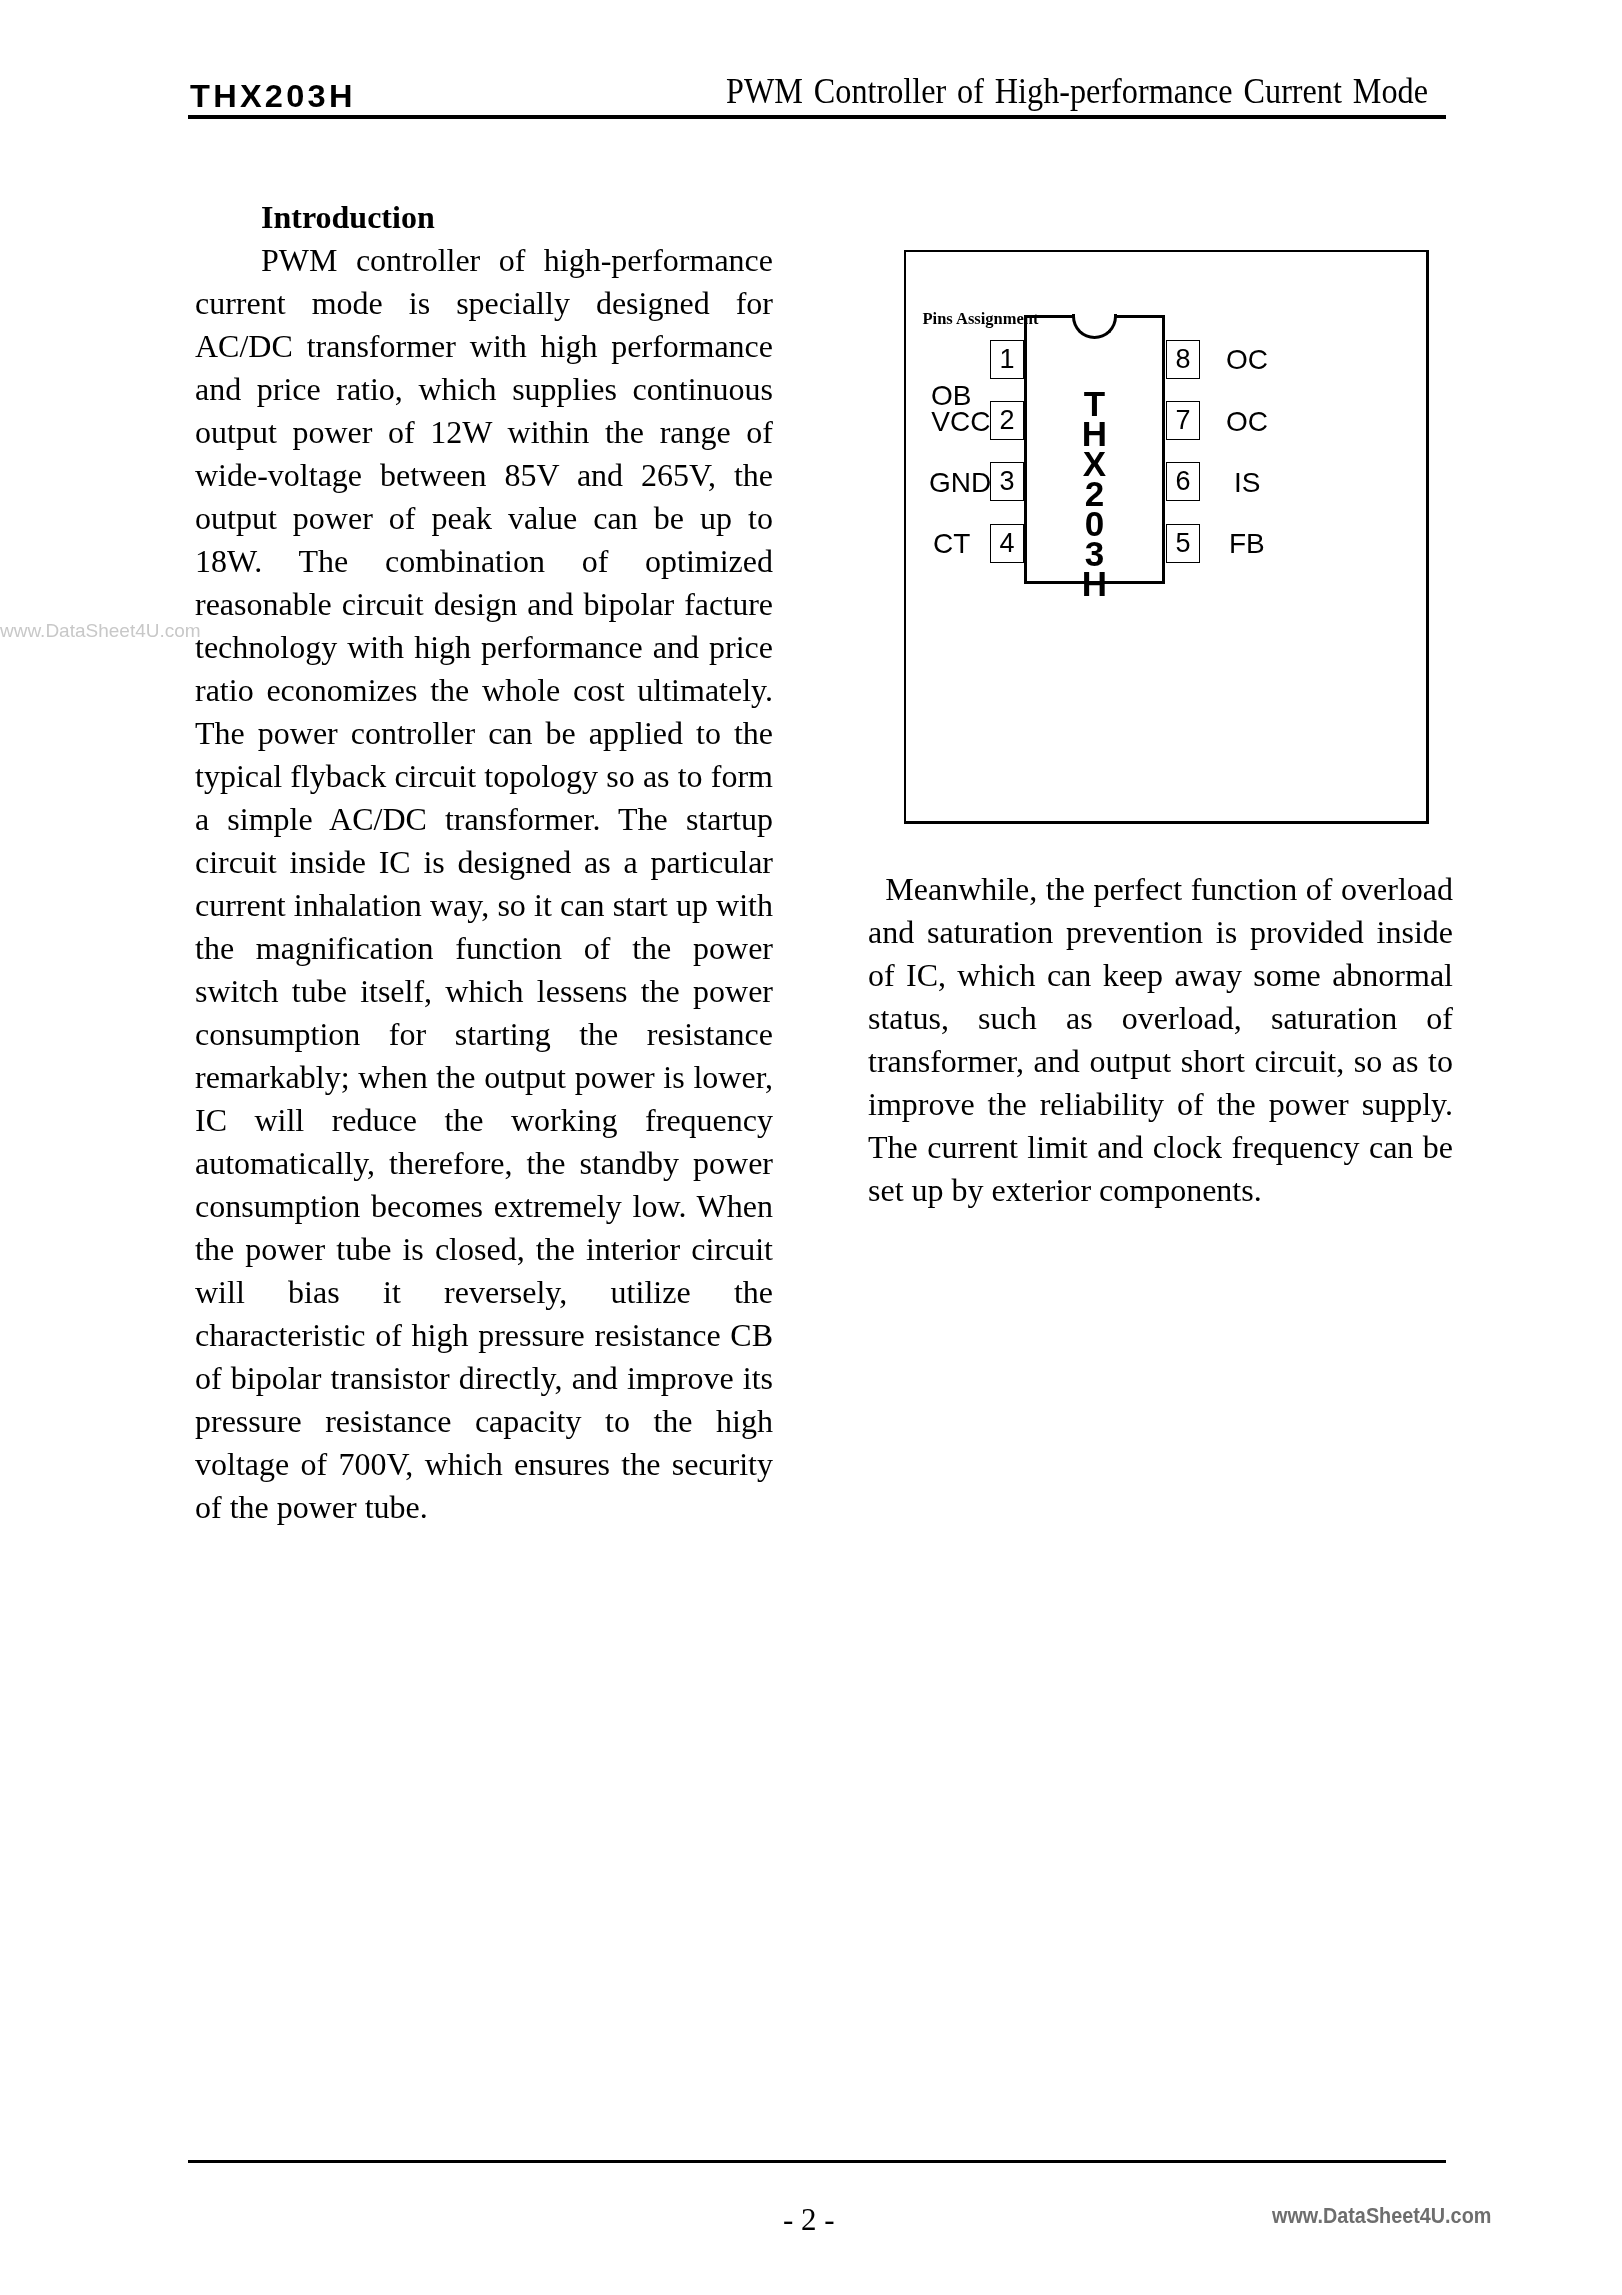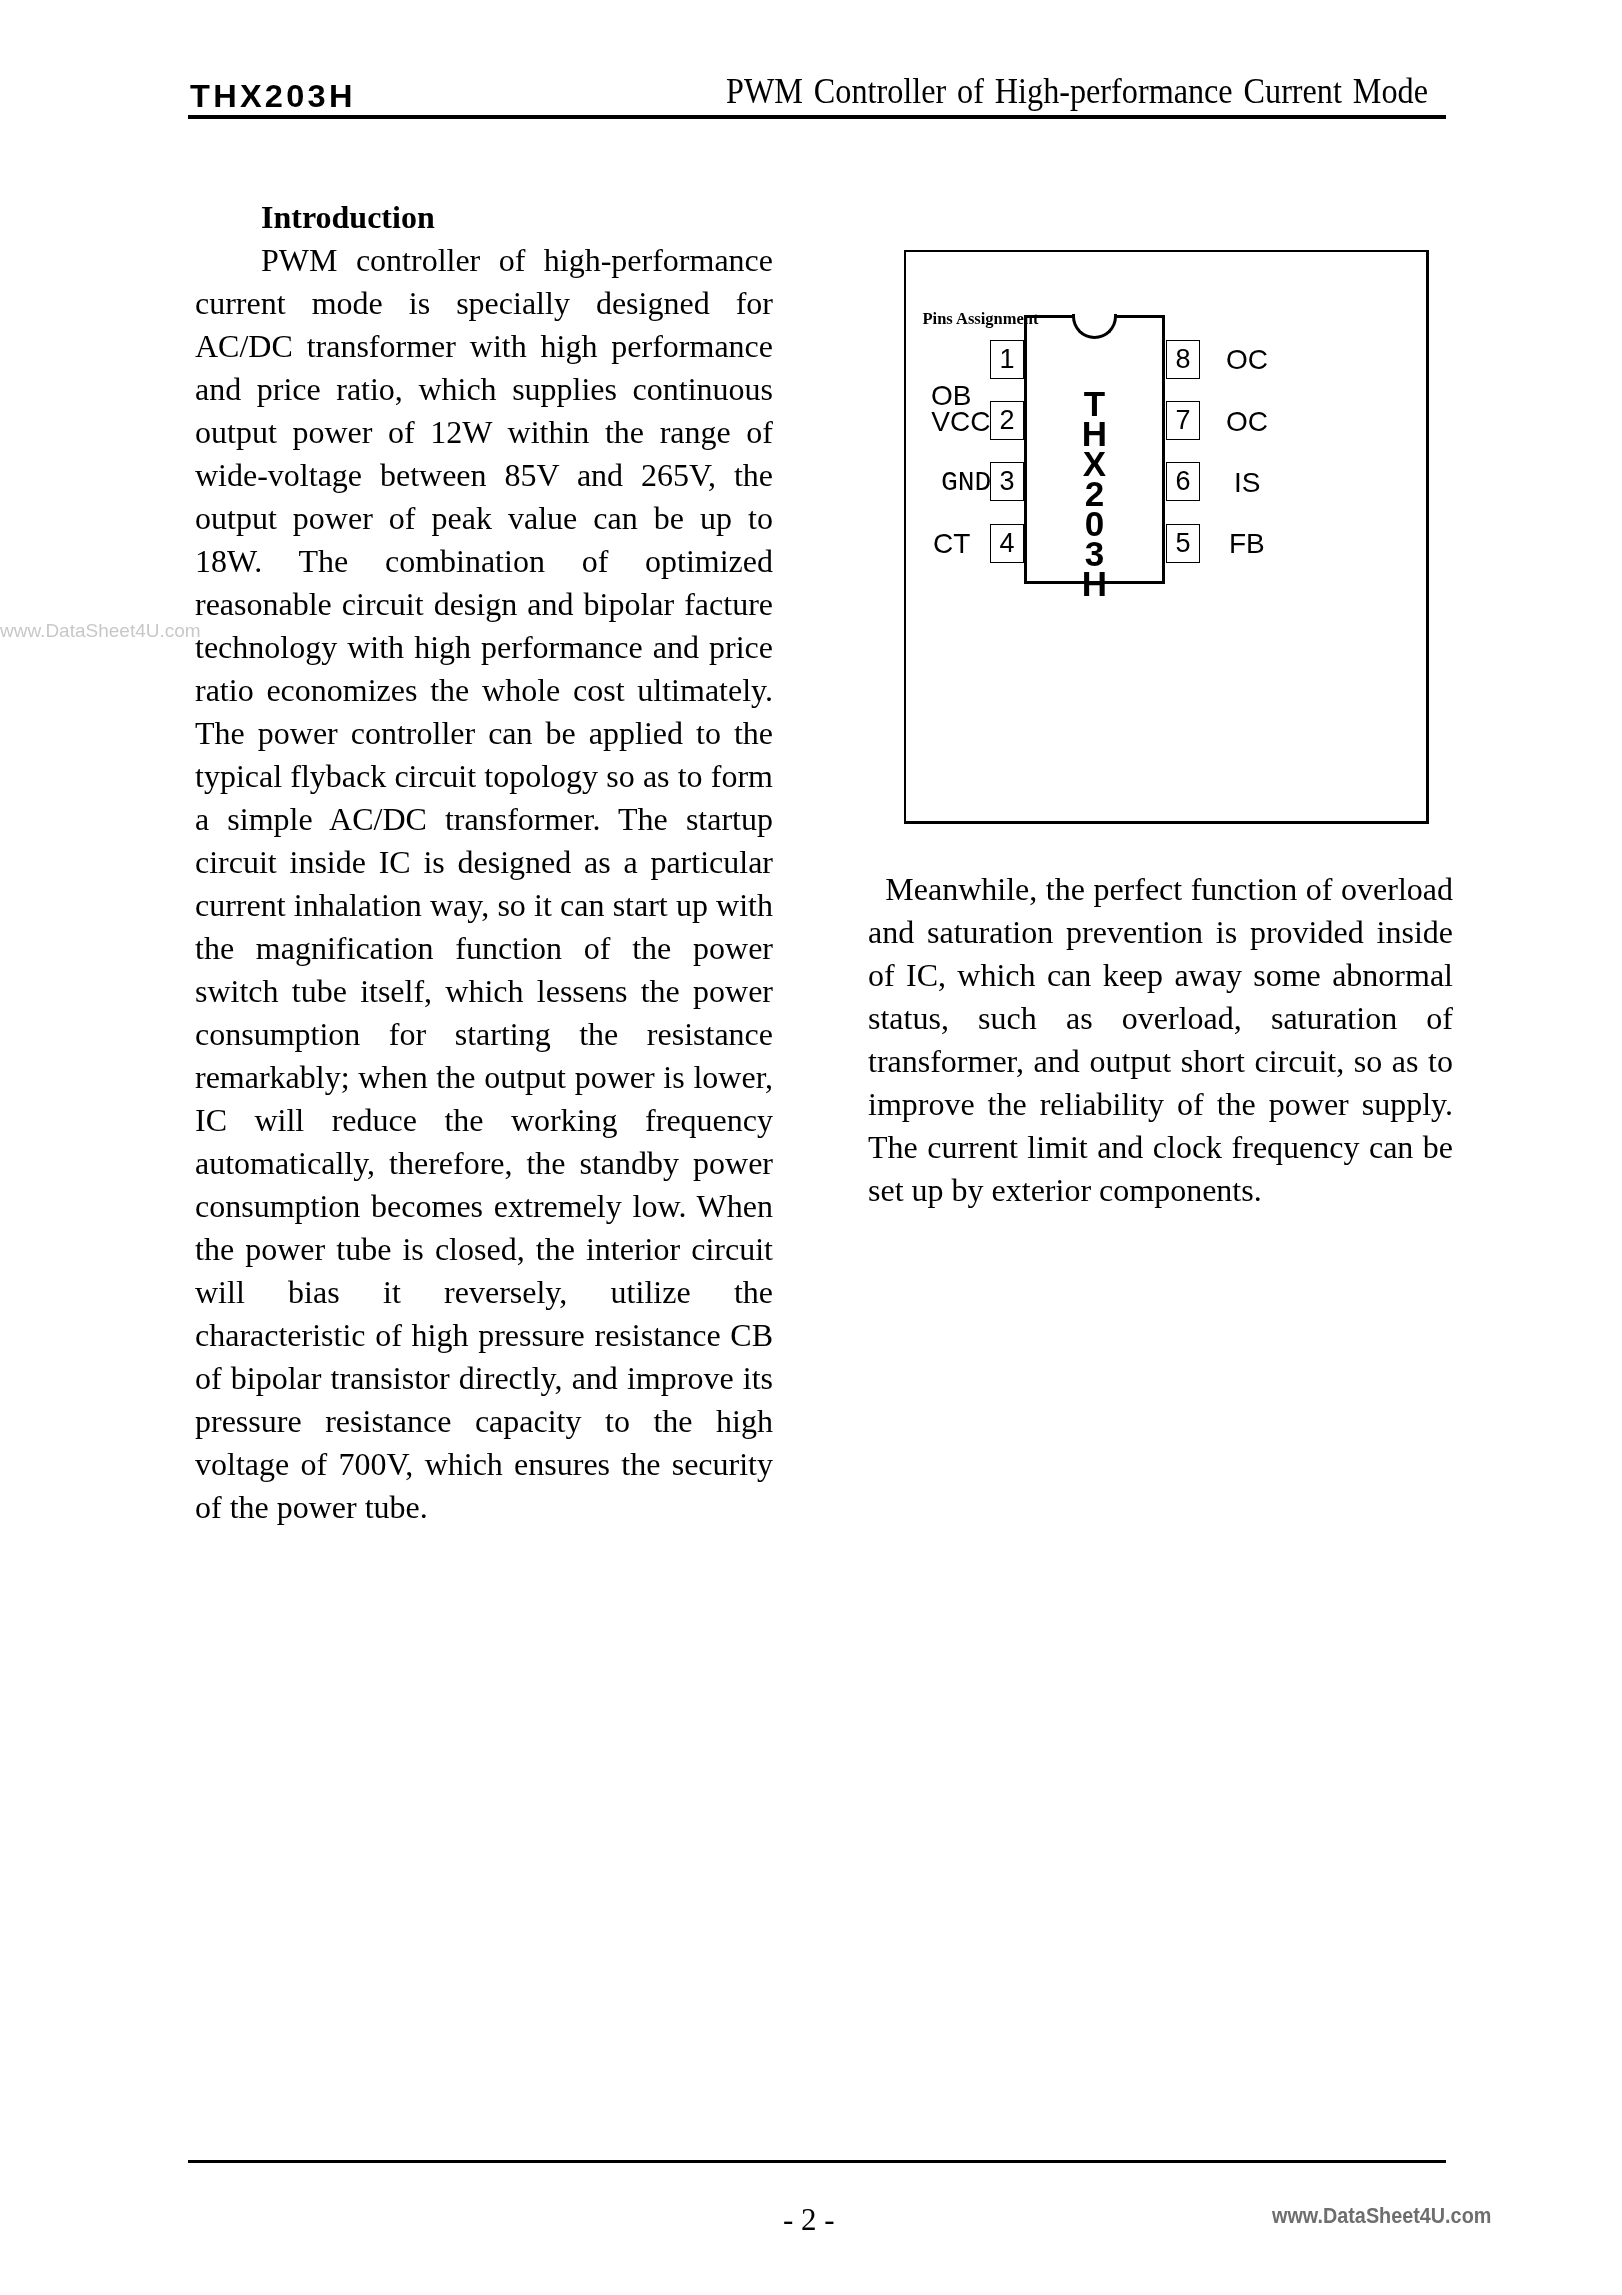--- a/index.html
+++ b/index.html
@@ -56,21 +56,21 @@
       <span>3</span>
       <span>H</span>
     </div>
   </div>
 
   <div class="pin" style="left:84px;top:88px;">1</div>
   <div class="pin-name" style="left:25px;top:89px;margin-top:36px;">OB</div>
   <div class="pin" style="left:84px;top:149px;">2</div>
   <div class="pin-name" style="left:17.3px;top:151px;margin-left:8px;">VCC</div>
   <div class="pin" style="left:84px;top:210px;">3</div>
-  <div class="pin-name" style="left:35px;top:212px;font-family:Liberation Mono, monospace;">GND</div>
+  <div class="pin-name" style="left:23px;top:212px;">GND</div>
   <div class="pin" style="left:84px;top:272px;">4</div>
   <div class="pin-name" style="left:27px;top:273px;">CT</div>
 
   <div class="pin" style="left:260px;top:88px;">8</div>
   <div class="pin-name" style="left:320px;top:89px;">OC</div>
   <div class="pin" style="left:260px;top:149px;">7</div>
   <div class="pin-name" style="left:320px;top:151px;">OC</div>
   <div class="pin" style="left:260px;top:210px;">6</div>
   <div class="pin-name" style="left:328px;top:212px;">IS</div>
   <div class="pin" style="left:260px;top:272px;">5</div>

